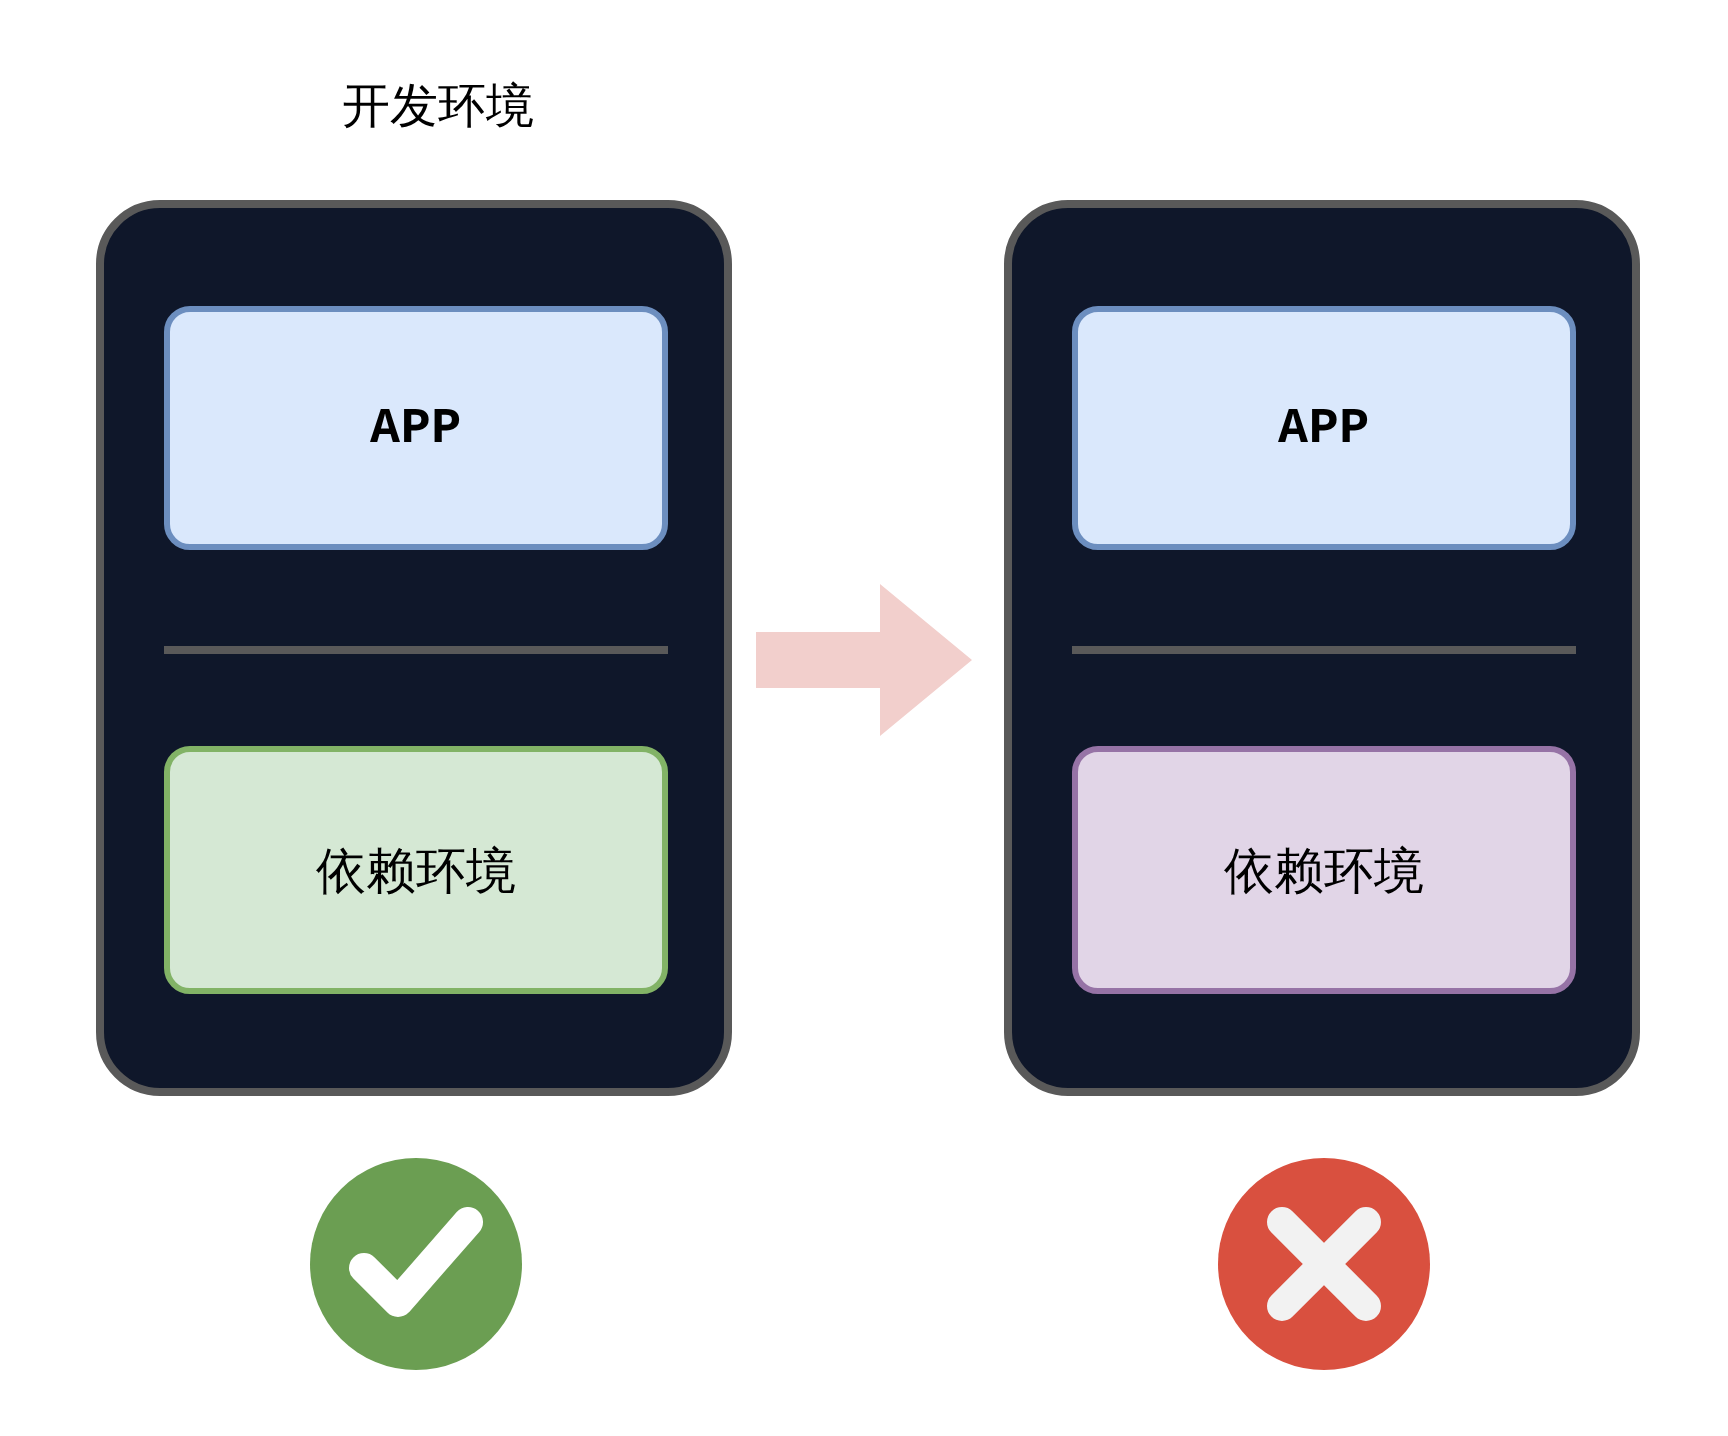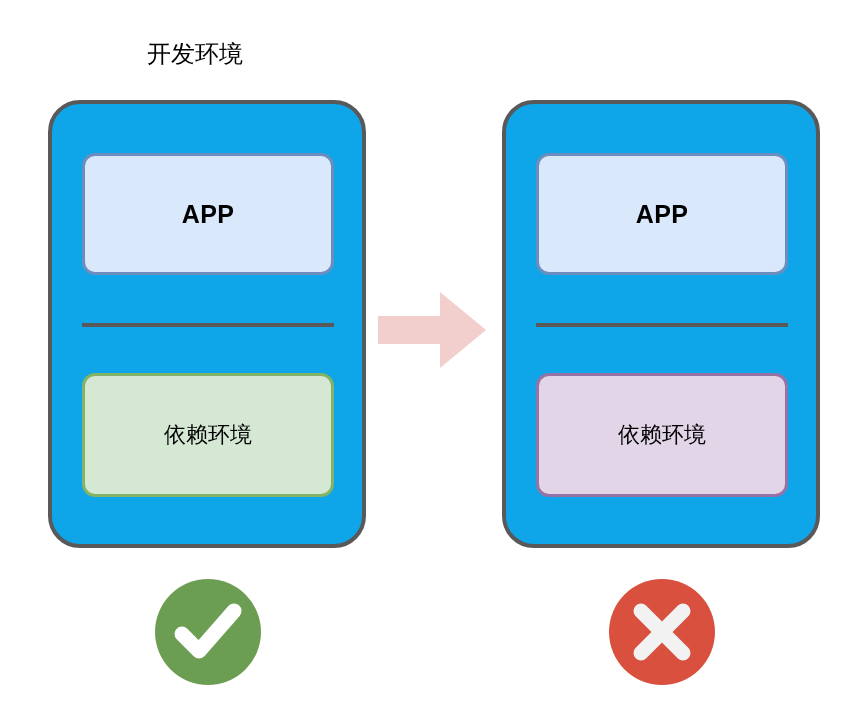--- a/index.html
+++ b/index.html
@@ -29,33 +29,34 @@
   
   .col-title {
     position: absolute;
     text-align: center;
     font-size: 24px;
     font-weight: 400;
     line-height: 30px;
     color: #000000;
     white-space: nowrap;
   }
-  #title-left  { left: 36px;  top: 39px; width: 318px; }
+  #title-left  { left: 60px;  top: 39px; width: 318px; }
   #title-right { left: 502px; top: 39px; width: 318px; }
 
   
   .env-card {
     position: absolute;
     top: 100px;
     width: 318px;
     height: 448px;
     box-sizing: border-box;
     border: 4px solid #595959;
     border-radius: 32px;
-    background: #0ea5e9;
+    background: #0f172a;
+    font-family: Liberation Mono, monospace;
   }
   #card-left  { left: 48px; }
   #card-right { left: 502px; }
 
   
   .inner-box {
     position: absolute;
     left: 30px;
     width: 252px;
     box-sizing: border-box;
@@ -74,21 +75,21 @@
   .app-box .box-label {
     font-size: 25px;
     font-weight: bold;
     letter-spacing: 0.3px;
   }
   .dep-box {
     top: 269px;
     height: 124px;
   }
   .dep-box .box-label {
-    font-size: 22px;
+    font-size: 25px;
     font-weight: 400;
     text-align: right;
   }
   .box-label { pointer-events: none; }
 
   .box-blue   { background: #dae8fc; border-color: #6c8ebf; }
   .box-green  { background: #d5e8d4; border-color: #82b366; }
   .box-purple { background: #e1d5e7; border-color: #9673a6; }
 
   

